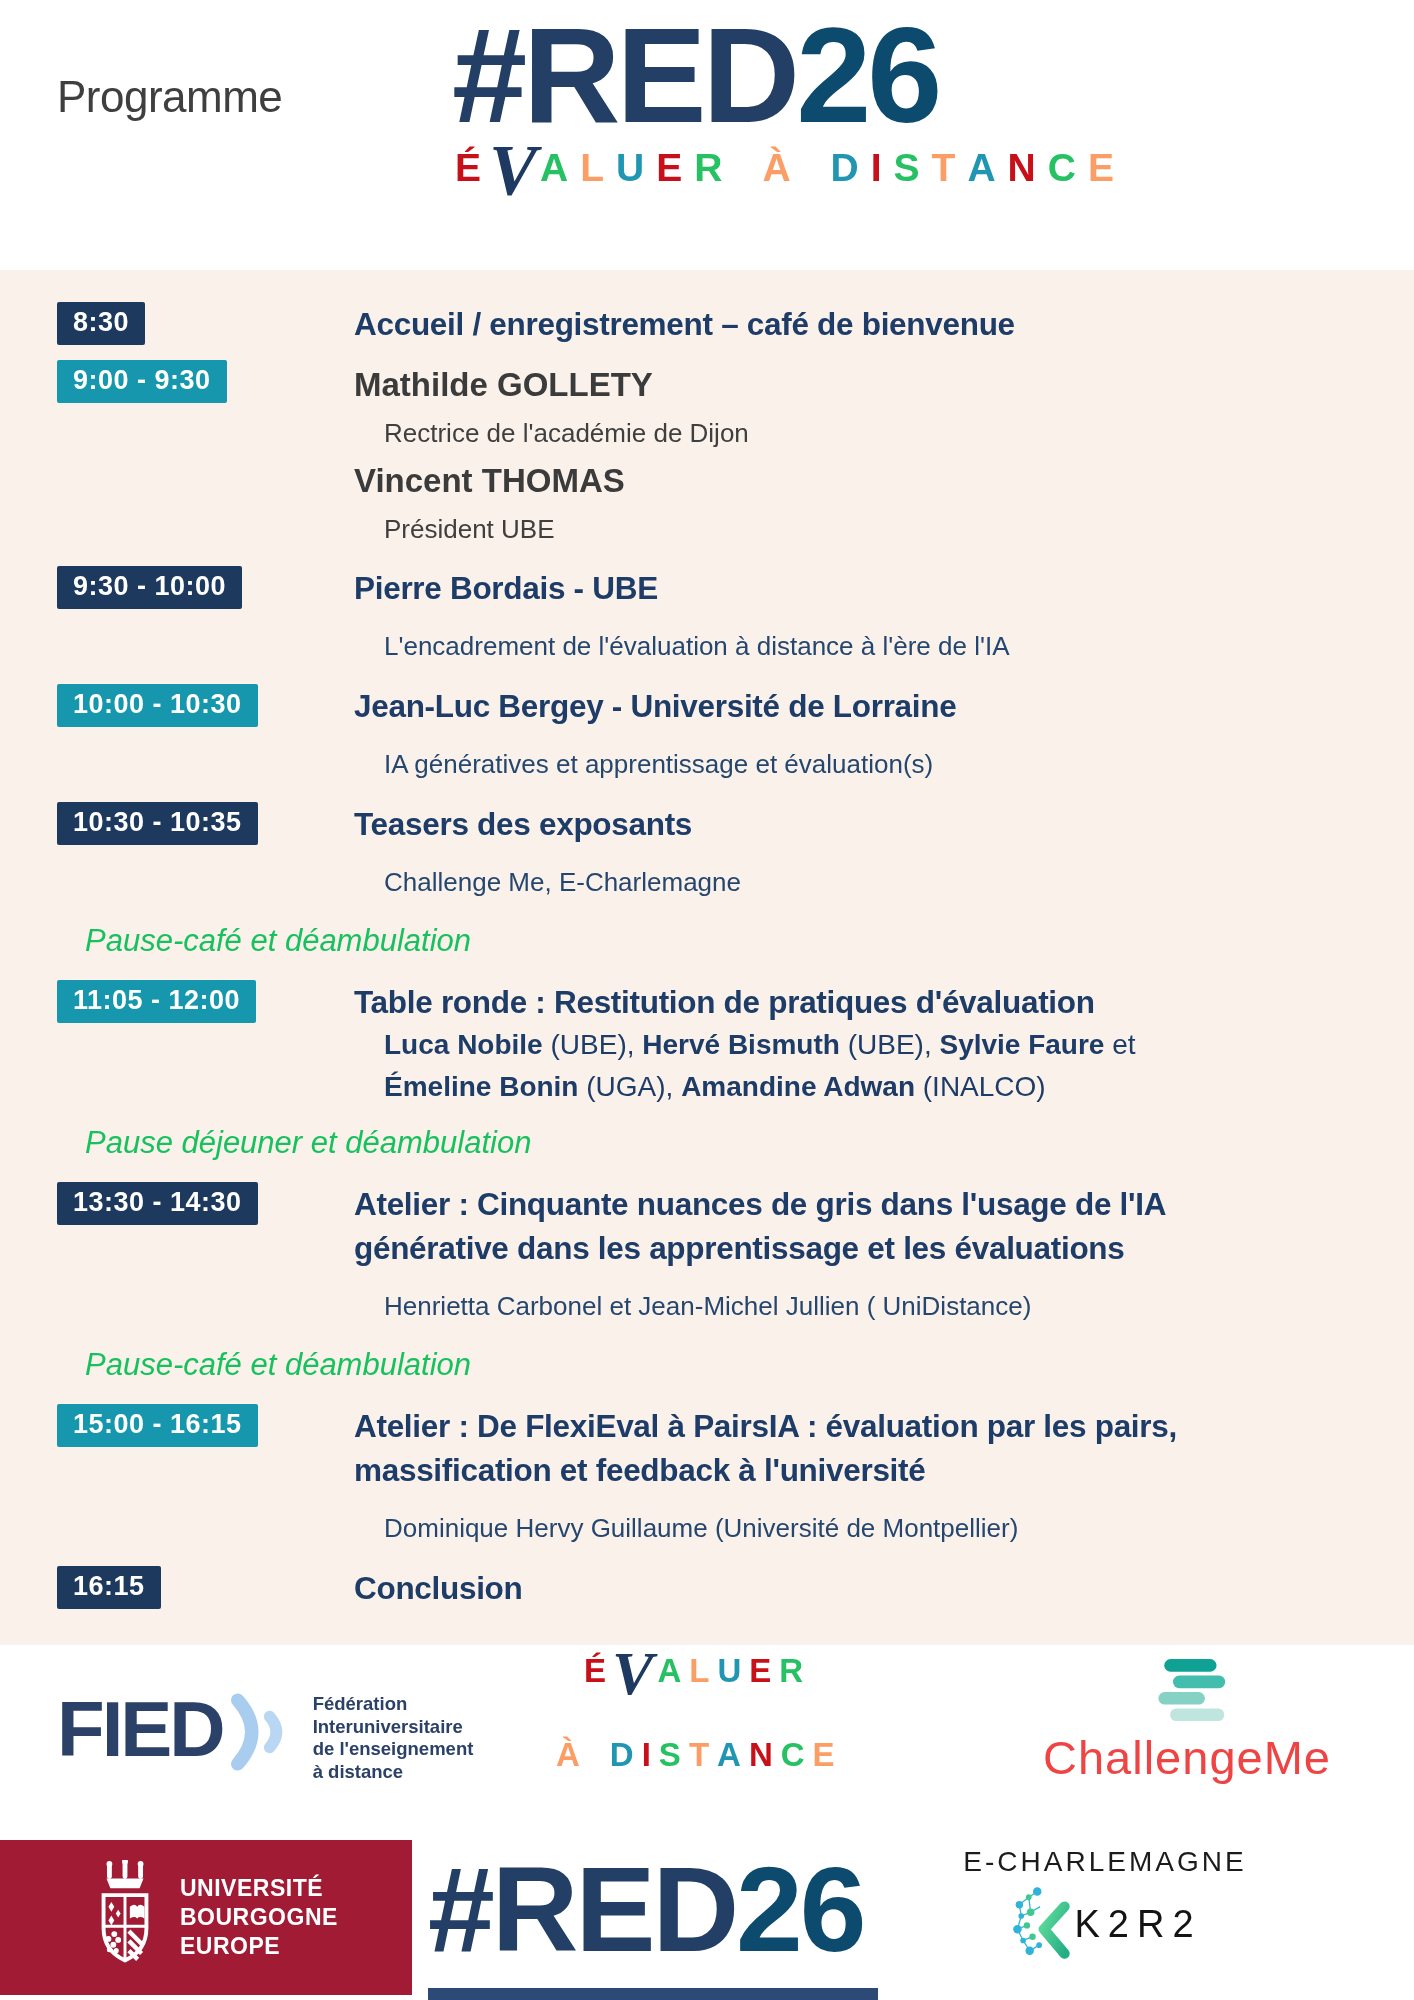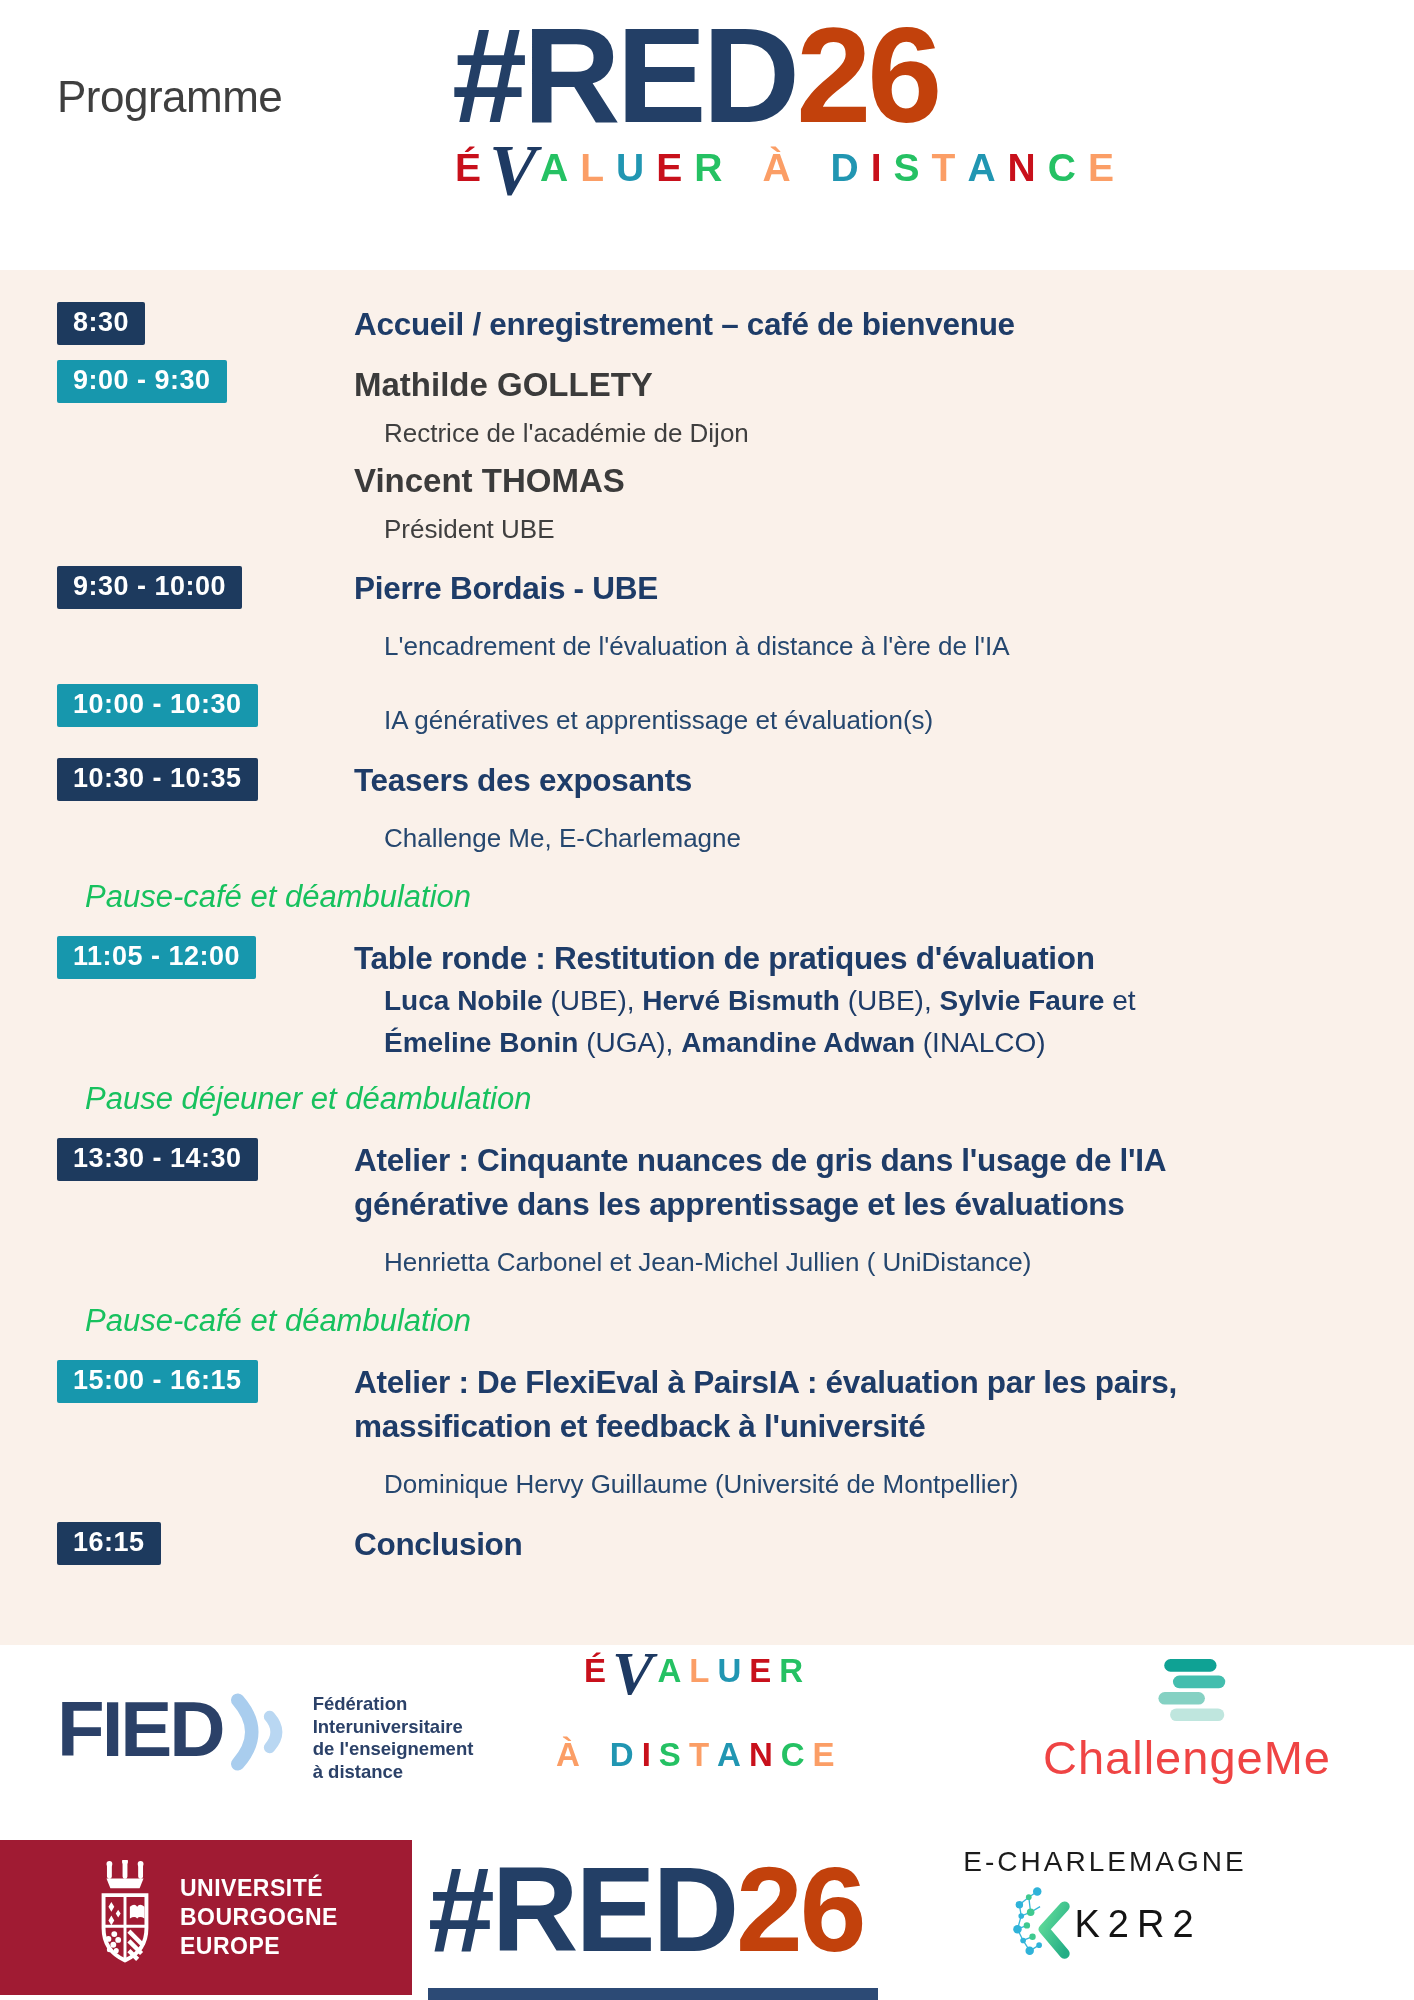--- a/index.html
+++ b/index.html
@@ -4,21 +4,21 @@
 <style>
   html,body{margin:0;padding:0;}
   body{
     width:1414px;height:2000px;position:relative;background:#ffffff;
     font-family:"Liberation Sans",sans-serif;overflow:hidden;
   }
   
   .programme{position:absolute;left:57px;top:72px;font-size:44px;color:#3f3f3f;letter-spacing:-0.5px;}
   .brand-logo{position:absolute;left:452px;top:8px;font-size:135px;font-weight:bold;letter-spacing:-4px;white-space:nowrap;line-height:1.0;}
   .brand-hash{color:#233f66;}
-  .brand-year{color:#c2410c;}
+  .brand-year{color:#0c4a6e;}
   .header-tagline{position:absolute;left:455px;top:146px;white-space:nowrap;height:72px;}
   .lt{display:inline-block;font-weight:bold;}
   .header-tagline .lt{font-size:39px;margin-right:12px;}
   .lt.vscript{font-family:"Liberation Serif",serif;font-style:italic;}
   .header-tagline .lt.vscript{font-size:72px;line-height:40px;vertical-align:-13px;margin-right:3px;margin-left:-4px;}
   .lt-sp{width:16px;}
   .lt-red{color:#c8101b;}
   .lt-green{color:#25c163;}
   .lt-orange{color:#fb9e66;}
   .lt-teal{color:#2196b2;}
@@ -92,20 +92,21 @@
       <div class="session-row">
         <span class="time-badge badge-navy">9:30 - 10:00</span>
         <div class="session-content">
           <div class="line-title">Pierre Bordais - UBE</div>
           <div class="line-sub">L'encadrement de l'évaluation à distance à l'ère de l'IA</div>
         </div>
       </div>
       <div class="session-row">
         <span class="time-badge badge-teal">10:00 - 10:30</span>
         <div class="session-content">
+          <div class="line-title">Jean-Luc Bergey - Université de Lorraine</div>
           <div class="line-sub">IA génératives et apprentissage et évaluation(s)</div>
         </div>
       </div>
       <div class="session-row">
         <span class="time-badge badge-navy">10:30 - 10:35</span>
         <div class="session-content">
           <div class="line-title">Teasers des exposants</div>
           <div class="line-sub">Challenge Me, E-Charlemagne</div>
         </div>
       </div>

